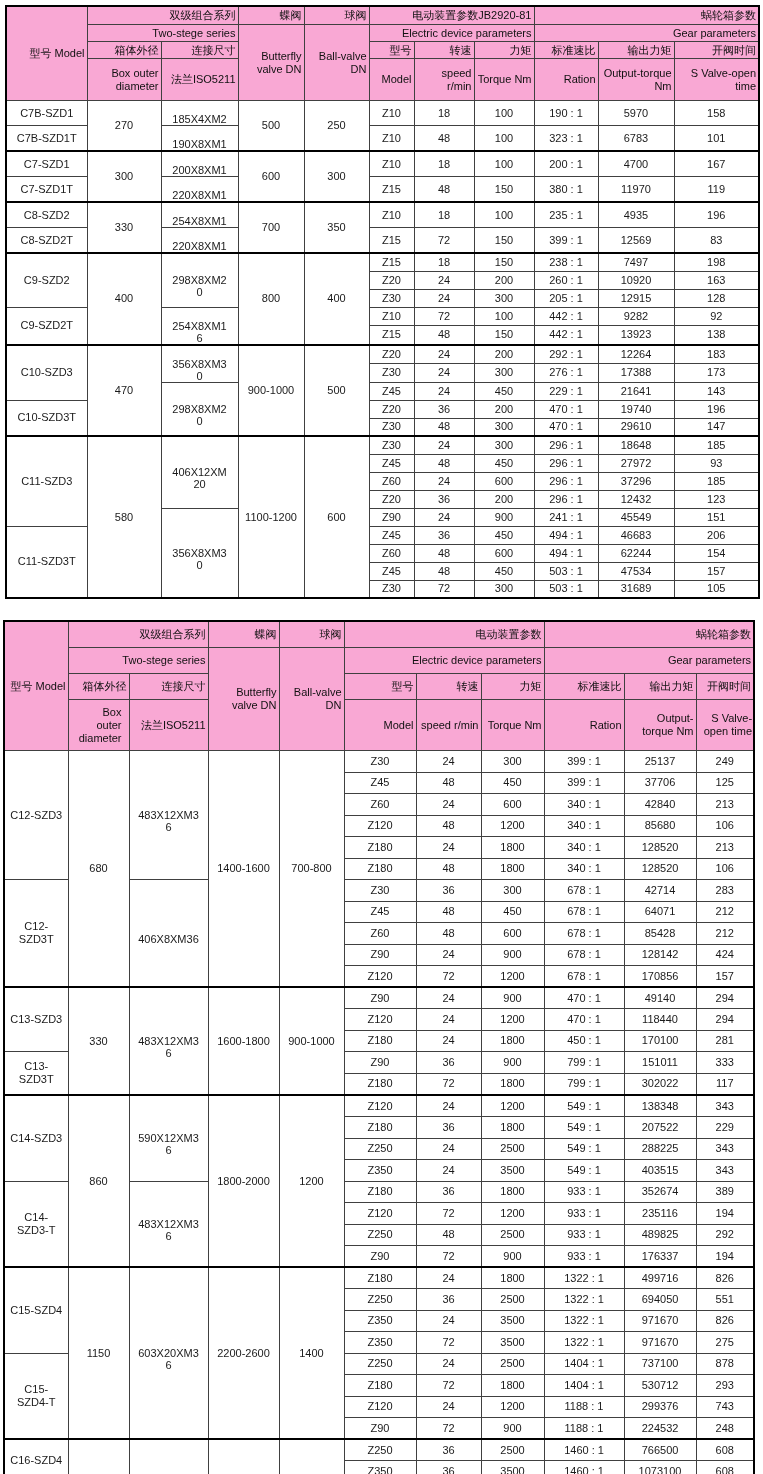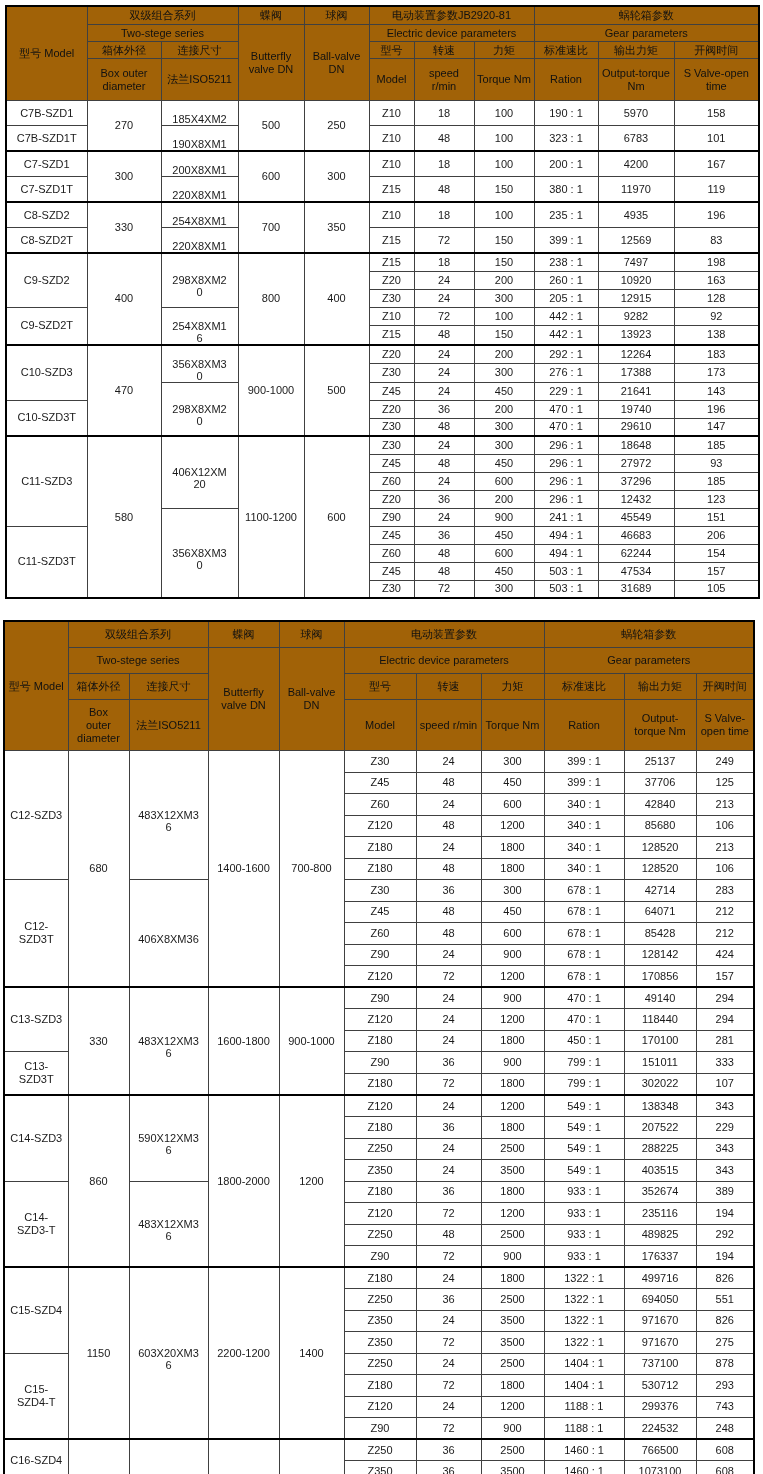--- a/index.html
+++ b/index.html
@@ -9,21 +9,21 @@
     color:#1a1a1a;
   }
   table.spec{
     border-collapse:collapse;table-layout:fixed;
     font-size:11px;border:2px solid #000;
   }
   .spec th,.spec td{
     border:1px solid #404040;text-align:center;vertical-align:middle;
     padding:0 2px;overflow:hidden;line-height:13px;
   }
-  .spec th{background:#a16207;font-weight:normal;color:#111;}
+  .spec th{background:#f9a8d4;font-weight:normal;color:#111;text-align:right;}
   .spec td{background:#ffffff;}
   .t1{width:753px;margin:5px 0 0 5px;}
   .t2{width:750px;margin:21px 0 0 3px;}
   .t1 .h1 th{height:17px}
   .t1 .h2 th{height:16px}
   .t1 .h3 th{height:16px}
   .t1 .h4 th{height:41px}
   .t2 .h1 th{height:25px}
   .t2 .h2 th{height:25px}
   .t2 .h3 th{height:25px}
@@ -119,21 +119,21 @@
       <tr class="gs">
         <td rowspan="1" class="c0">C7-SZD1</td>
         <td rowspan="2" class="c1">300</td>
         <td rowspan="1" class="c2"><span class="fl">200X8XM1</span></td>
         <td rowspan="2" class="c3">600</td>
         <td rowspan="2" class="c4">300</td>
         <td class="d0">Z10</td>
         <td class="d1">18</td>
         <td class="d2">100</td>
         <td class="d3">200 : 1</td>
-        <td class="d4">4200</td>
+        <td class="d4">4700</td>
         <td class="d5">167</td>
       </tr>
       <tr>
         <td rowspan="1" class="c0">C7-SZD1T</td>
         <td rowspan="1" class="c2"><span class="fl">220X8XM1</span></td>
         <td class="d0">Z15</td>
         <td class="d1">48</td>
         <td class="d2">150</td>
         <td class="d3">380 : 1</td>
         <td class="d4">11970</td>
@@ -522,21 +522,21 @@
         <td class="d3">799 : 1</td>
         <td class="d4">151011</td>
         <td class="d5">333</td>
       </tr>
       <tr>
         <td class="d0">Z180</td>
         <td class="d1">72</td>
         <td class="d2">1800</td>
         <td class="d3">799 : 1</td>
         <td class="d4">302022</td>
-        <td class="d5">107</td>
+        <td class="d5">117</td>
       </tr>
       <tr class="gs">
         <td rowspan="4" class="c0">C14-SZD3</td>
         <td rowspan="8" class="c1">860</td>
         <td rowspan="4" class="c2"><span class="fl">590X12XM36</span></td>
         <td rowspan="8" class="c3">1800-2000</td>
         <td rowspan="8" class="c4">1200</td>
         <td class="d0">Z120</td>
         <td class="d1">24</td>
         <td class="d2">1200</td>
@@ -599,21 +599,21 @@
         <td class="d1">72</td>
         <td class="d2">900</td>
         <td class="d3">933 : 1</td>
         <td class="d4">176337</td>
         <td class="d5">194</td>
       </tr>
       <tr class="gs">
         <td rowspan="4" class="c0">C15-SZD4</td>
         <td rowspan="8" class="c1">1150</td>
         <td rowspan="8" class="c2"><span class="fl">603X20XM36</span></td>
-        <td rowspan="8" class="c3">2200-1200</td>
+        <td rowspan="8" class="c3">2200-2600</td>
         <td rowspan="8" class="c4">1400</td>
         <td class="d0">Z180</td>
         <td class="d1">24</td>
         <td class="d2">1800</td>
         <td class="d3">1322 : 1</td>
         <td class="d4">499716</td>
         <td class="d5">826</td>
       </tr>
       <tr>
         <td class="d0">Z250</td>

